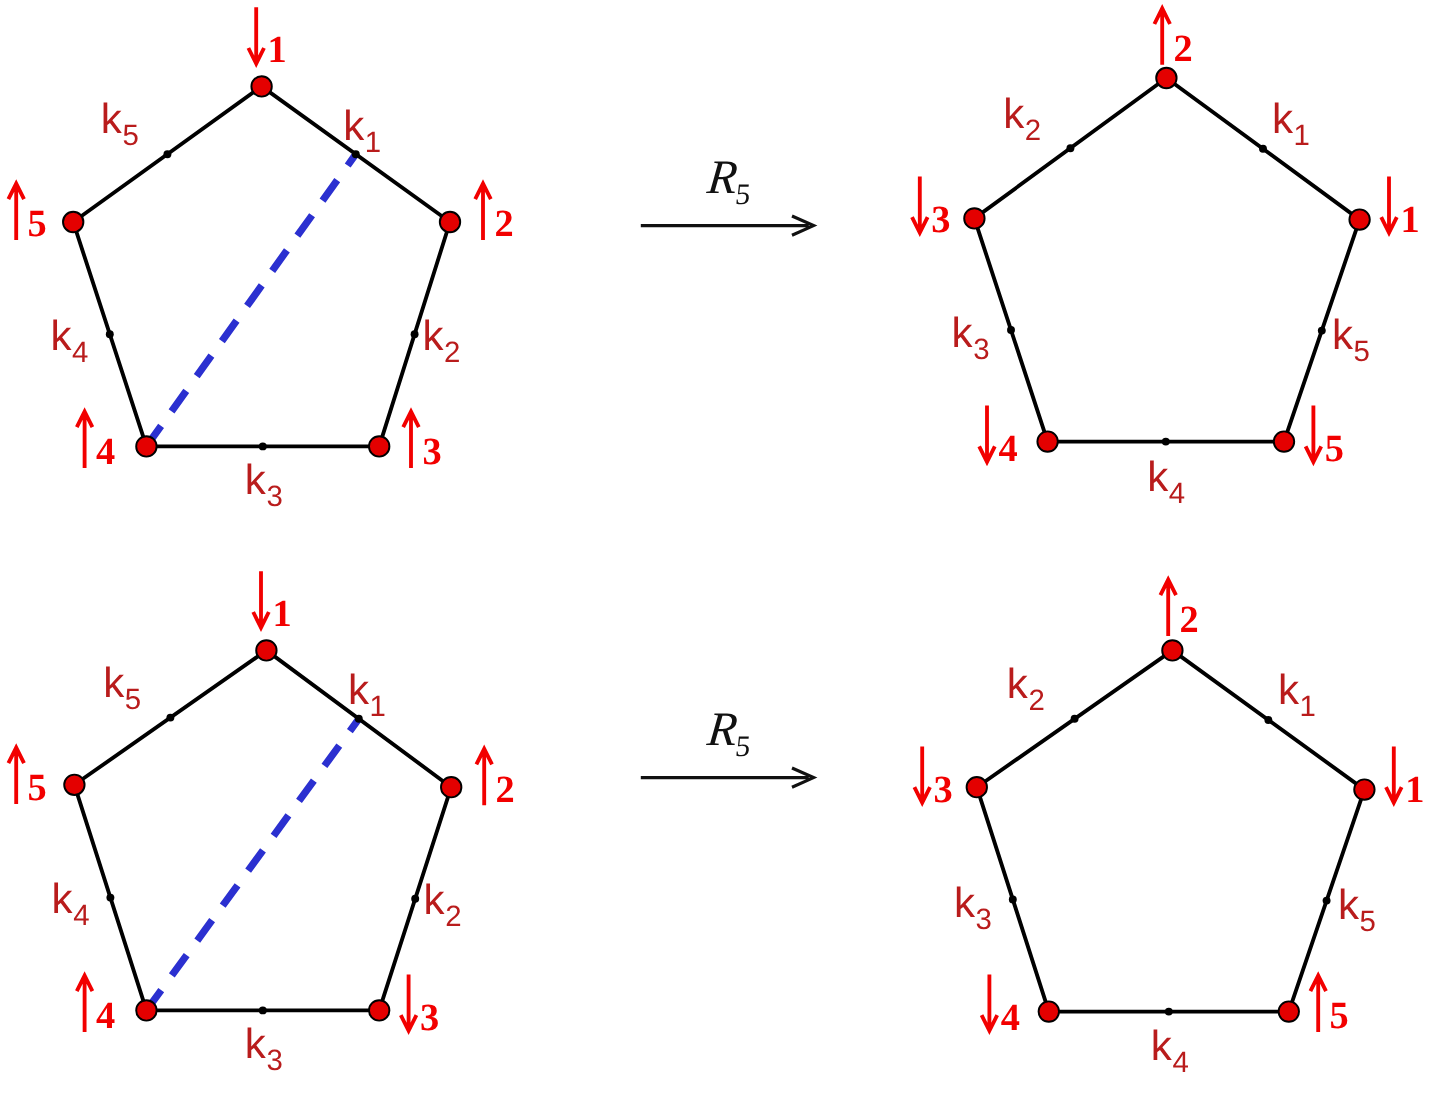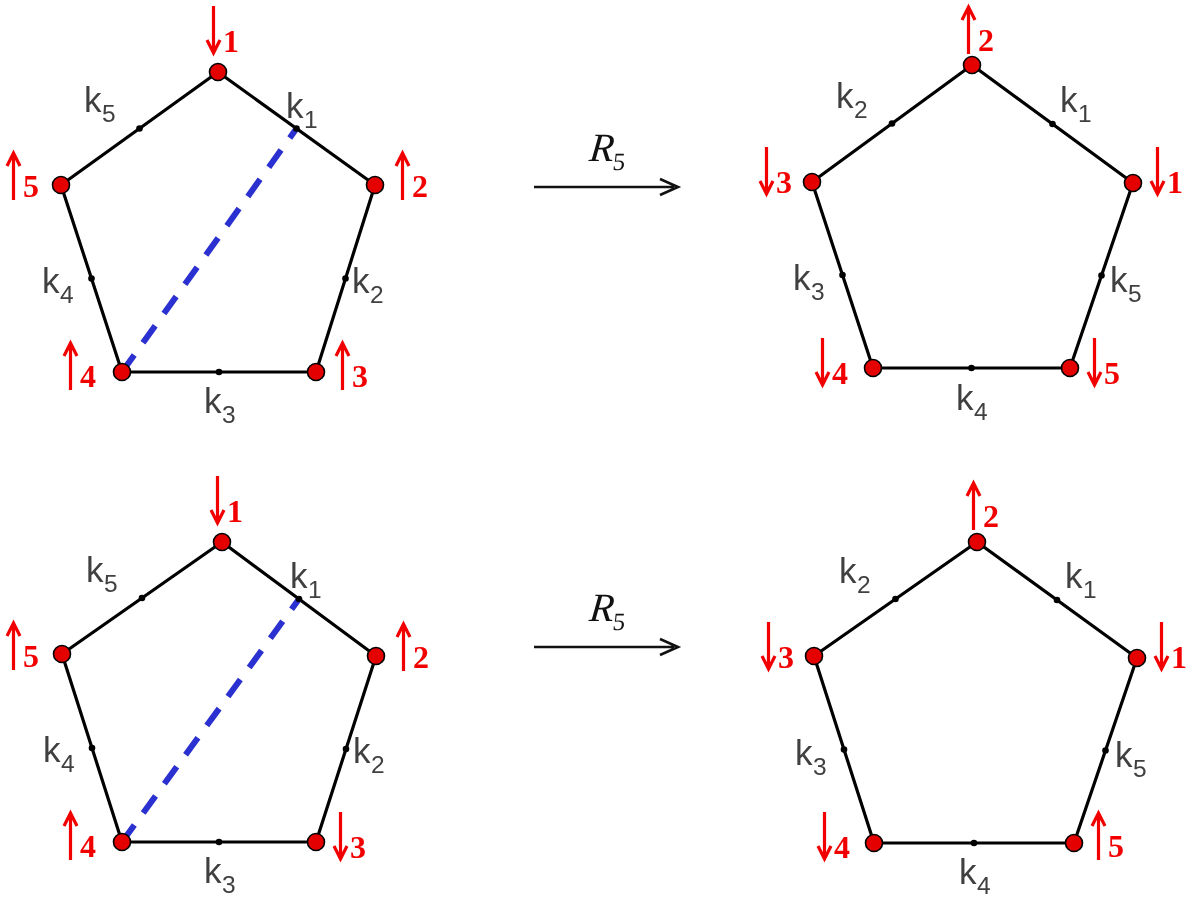--- a/index.html
+++ b/index.html
@@ -20,21 +20,21 @@
   }
   .panel svg {
     display: block;
     overflow: visible;
   }
   
   .klabel {
     position: absolute;
     font-family: "Liberation Sans", sans-serif;
     font-size: 35px;
-    color: #404040;
+    color: #b91c1c;
     line-height: 1;
     white-space: nowrap;
     user-select: none;
   }
   .klabel sub {
     font-size: 0.70em;
     vertical-align: -0.42em;
     margin-left: 0.5px;
   }
   

